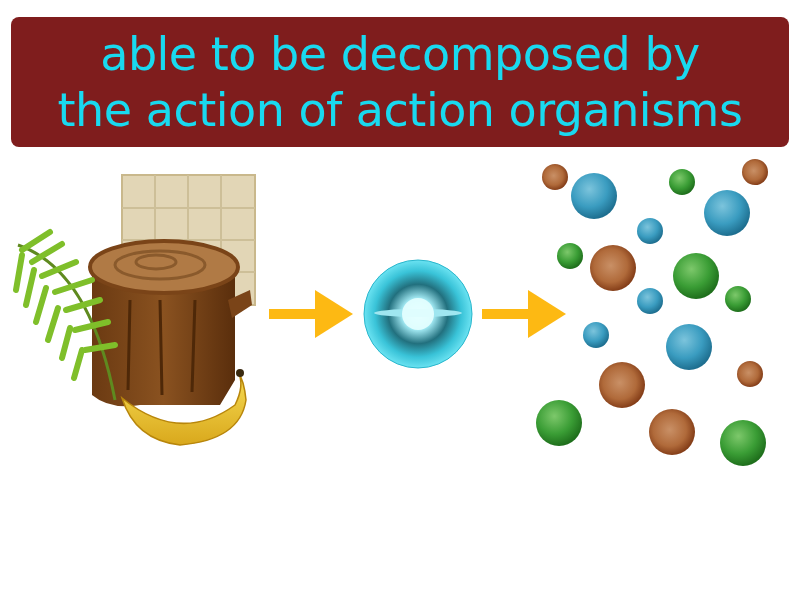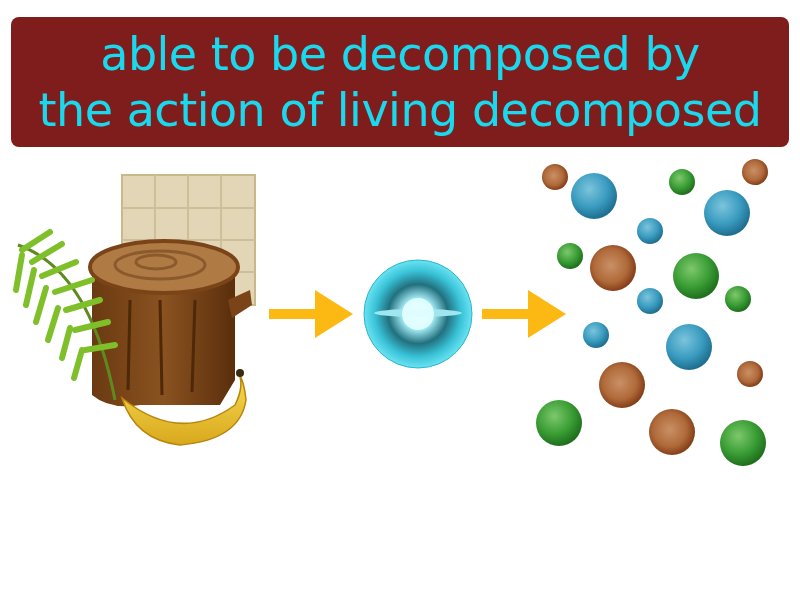--- a/index.html
+++ b/index.html
@@ -6,21 +6,21 @@
   body { width:800px; height:600px; background:#ffffff; position:relative; overflow:hidden; font-family:"DejaVu Sans", sans-serif; }
   .banner { position:absolute; left:11px; top:17px; width:778px; height:130px; background:#7f1d1d; border-radius:8px; display:flex; flex-direction:column; align-items:center; justify-content:center; }
   .banner .line { color:#19d9ef; font-size:46px; line-height:56px; letter-spacing:-0.5px; white-space:nowrap; }
   .art { position:absolute; left:0; top:0; width:800px; height:600px; }
 </style>
 </head>
 <body>
 
 <div class="banner">
   <div class="line">able to be decomposed by</div>
-  <div class="line">the action of living decomposed</div>
+  <div class="line">the action of action organisms</div>
 </div>
 
 <svg class="art" viewBox="0 0 800 600">
   <defs>
     <radialGradient id="gBlue" cx="40%" cy="35%" r="65%">
       <stop offset="0%" stop-color="#7cc4dc"></stop>
         <stop offset="60%" stop-color="#3a9cc0"></stop>
         <stop offset="100%" stop-color="#1e6f90"></stop>
     </radialGradient>
     <radialGradient id="gGreen" cx="40%" cy="35%" r="65%">

